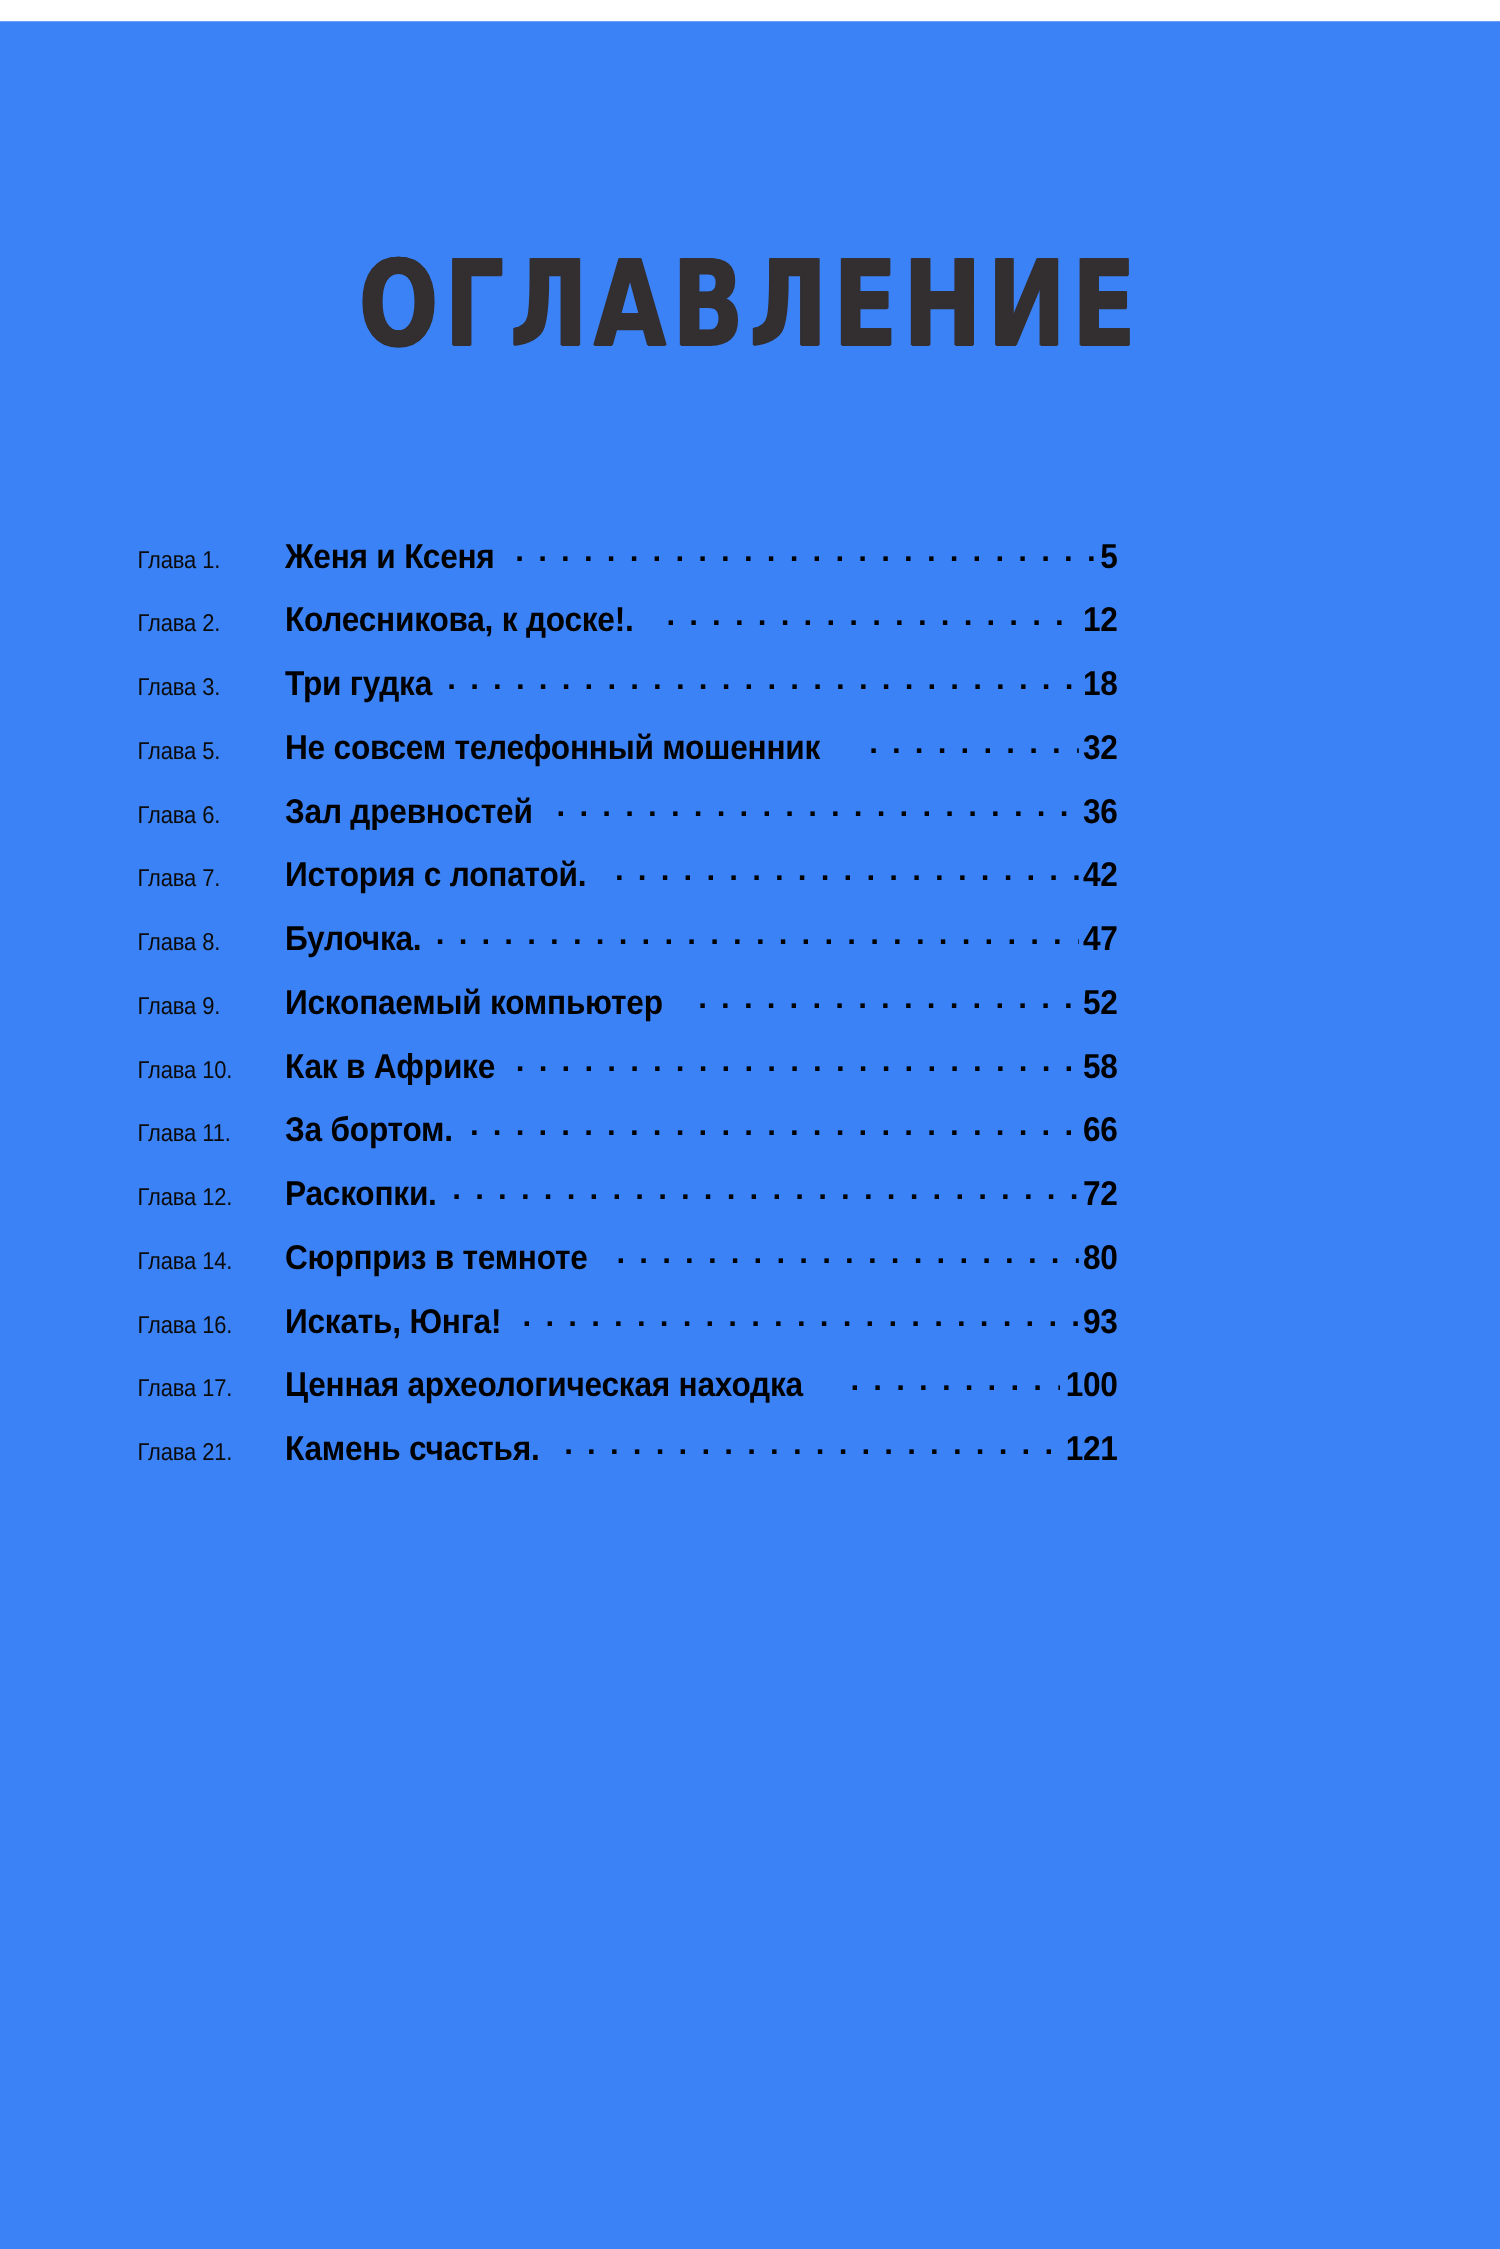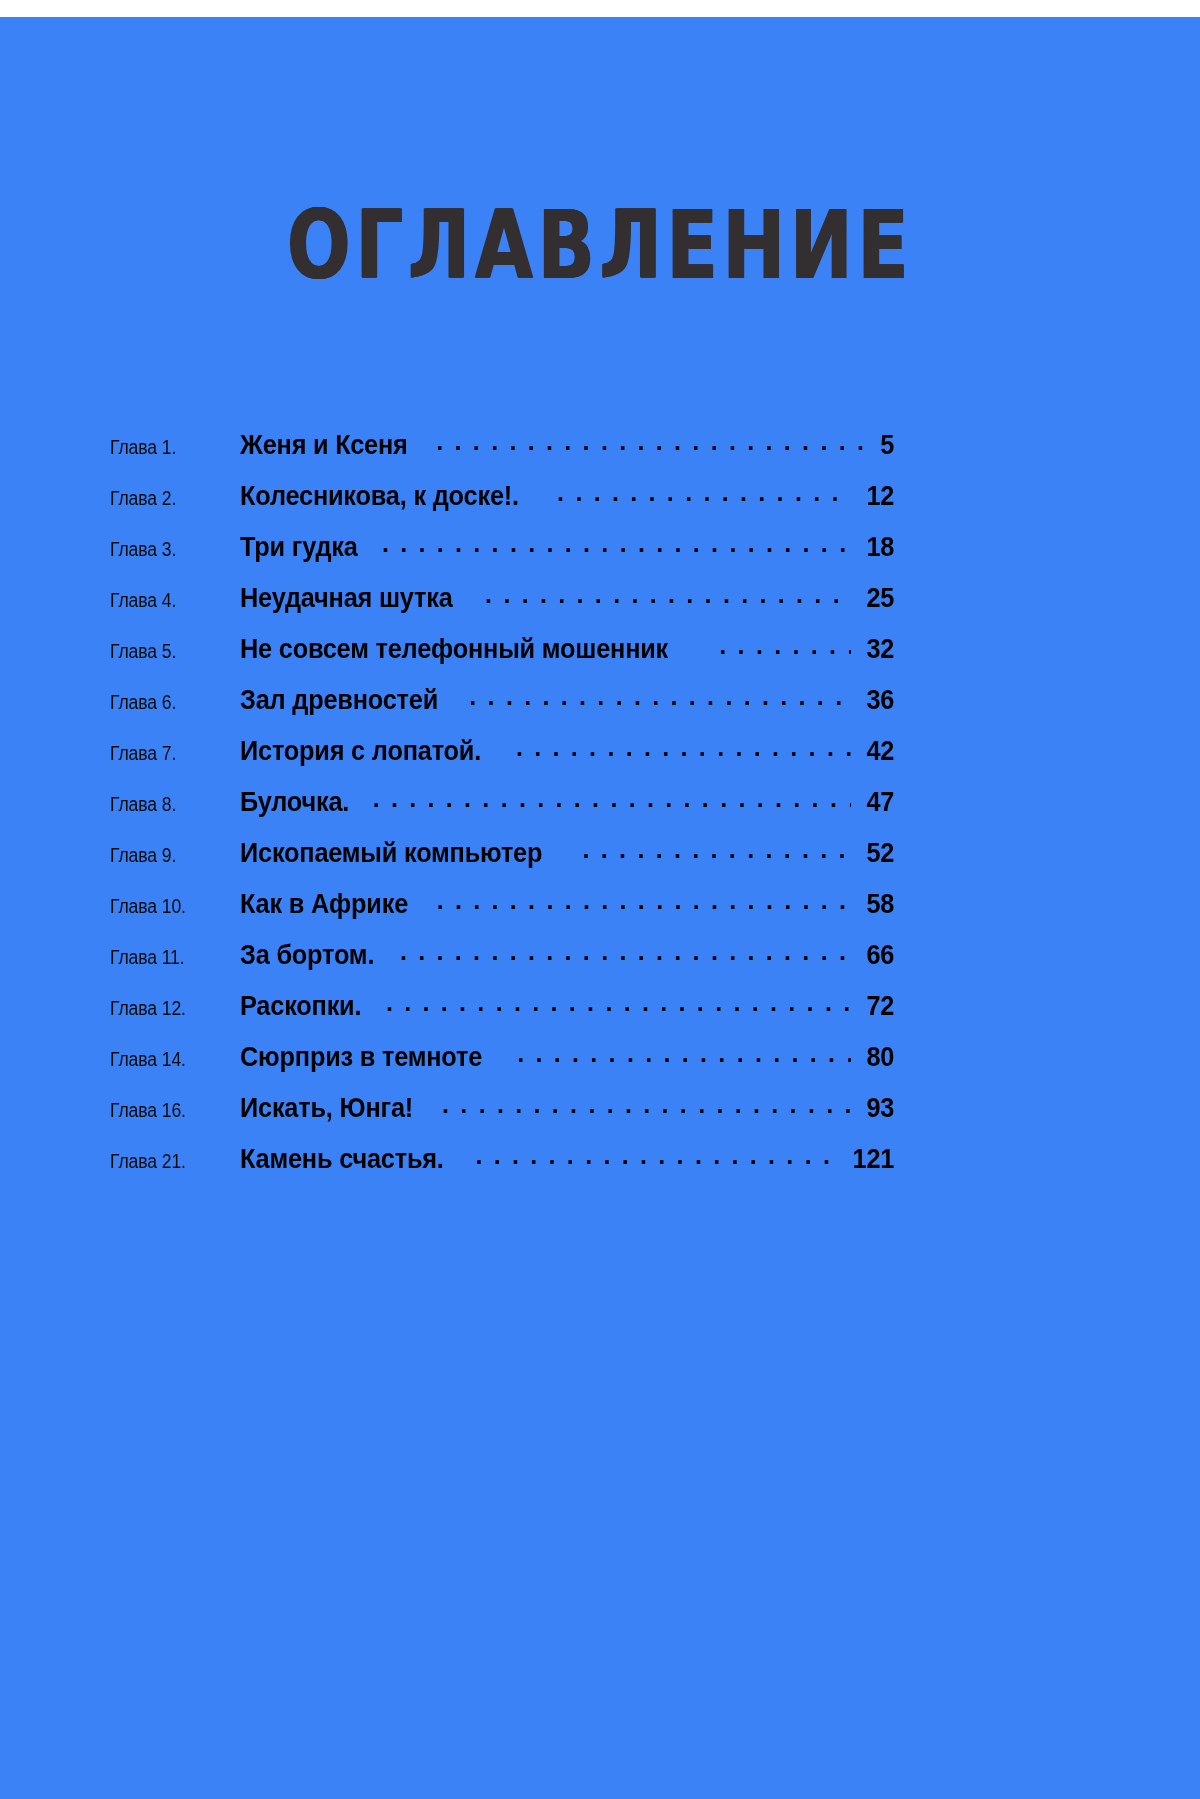--- a/index.html
+++ b/index.html
@@ -52,21 +52,20 @@
     left: 110px;
     width: 784px;
   }
 
   .toc-row {
     display: flex;
     align-items: baseline;
     height: 51px;
     white-space: nowrap;
     overflow: hidden;
-    gap: 12px;
   }
 
   .chapter-label {
     flex: 0 0 118px;
     font-family: "Liberation Sans", "DejaVu Sans", sans-serif;
     font-weight: 400;
     font-size: 19.5px;
     color: #0b0b0b;
     transform: scaleX(0.9);
     transform-origin: left center;
@@ -143,26 +142,20 @@
         <span class="leader"></span>
         <span class="page-number">12</span>
       </div>
       <div class="toc-row">
         <span class="chapter-label">Глава 3.</span>
         <span class="chapter-title">Три гудка</span>
         <span class="leader"></span>
         <span class="page-number">18</span>
       </div>
       <div class="toc-row">
-        <span class="chapter-label">Глава 4.</span>
-        <span class="chapter-title">Неудачная шутка</span>
-        <span class="leader"></span>
-        <span class="page-number">25</span>
-      </div>
-      <div class="toc-row">
         <span class="chapter-label">Глава 5.</span>
         <span class="chapter-title">Не совсем телефонный мошенник</span>
         <span class="leader"></span>
         <span class="page-number">32</span>
       </div>
       <div class="toc-row">
         <span class="chapter-label">Глава 6.</span>
         <span class="chapter-title">Зал древностей</span>
         <span class="leader"></span>
         <span class="page-number">36</span>
@@ -209,20 +202,26 @@
         <span class="leader"></span>
         <span class="page-number">80</span>
       </div>
       <div class="toc-row">
         <span class="chapter-label">Глава 16.</span>
         <span class="chapter-title">Искать, Юнга!</span>
         <span class="leader"></span>
         <span class="page-number">93</span>
       </div>
       <div class="toc-row">
+        <span class="chapter-label">Глава 17.</span>
+        <span class="chapter-title">Ценная археологическая находка</span>
+        <span class="leader"></span>
+        <span class="page-number">100</span>
+      </div>
+      <div class="toc-row">
         <span class="chapter-label">Глава 21.</span>
         <span class="chapter-title">Камень счастья.</span>
         <span class="leader"></span>
         <span class="page-number">121</span>
       </div>
     </div>
 
 </div>
 
 </body></html>

